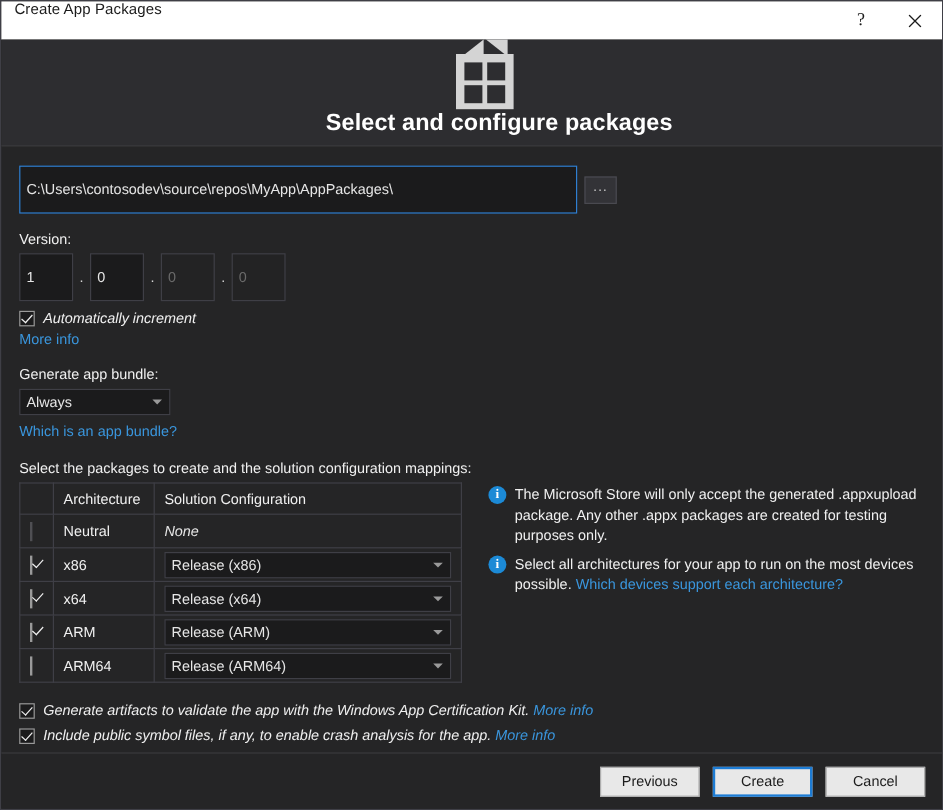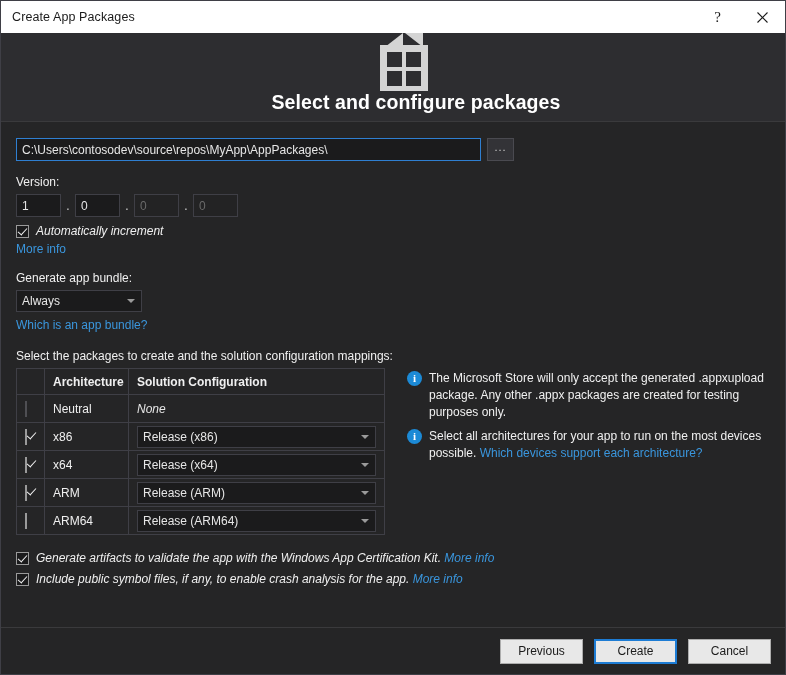--- a/index.html
+++ b/index.html
@@ -20,21 +20,20 @@
     overflow: hidden;
     color: #f0f0f0;
     font-size: 12px;
   }
 
   
   .titlebar {
     height: 32px;
     background: #ffffff;
     display: flex;
-    align-items: center;
     box-sizing: border-box;
     padding-left: 11px;
   }
   .titlebar-text {
     color: #1b1b1b;
     font-size: 12.5px;
     flex: 1;
     letter-spacing: 0.1px;
   }
   .title-btn {
@@ -120,21 +119,21 @@
   }
 
   input.txt {
     background: #1b1b1c;
     border: 1px solid #3f3f46;
     color: #e6e6e6;
     font-family: "Liberation Sans", sans-serif;
     font-size: 12px;
     padding: 0 5px;
     box-sizing: border-box;
-    height: 23px;
+    height: 40px;
     outline: none;
   }
   input.txt.focused {
     border: 1px solid #2f7fd1;
   }
   input.txt:disabled {
     color: #6a6a6a;
     background: #232324;
   }
   .path-input { width: 465px; }
@@ -239,21 +238,21 @@
   table.pkg th, table.pkg td {
     border: 1px solid #3f3f46;
     text-align: left;
     font-weight: normal;
     color: #f0f0f0;
     font-size: 12px;
     padding: 0 8px;
     height: 28px;
     box-sizing: border-box;
   }
-  table.pkg th { height: 26px; font-weight: bold; }
+  table.pkg th { height: 26px; }
   col.c-check { width: 28px; }
   col.c-arch  { width: 84px; }
   col.c-cfg   { width: 256px; }
   td.check-cell { padding: 0; text-align: center; }
   td.check-cell .cb { margin: 0 auto; }
   td.cfg-cell { padding: 2px 3px; }
   .cfg-none {
     font-style: italic;
     color: #e6e6e6;
   }

